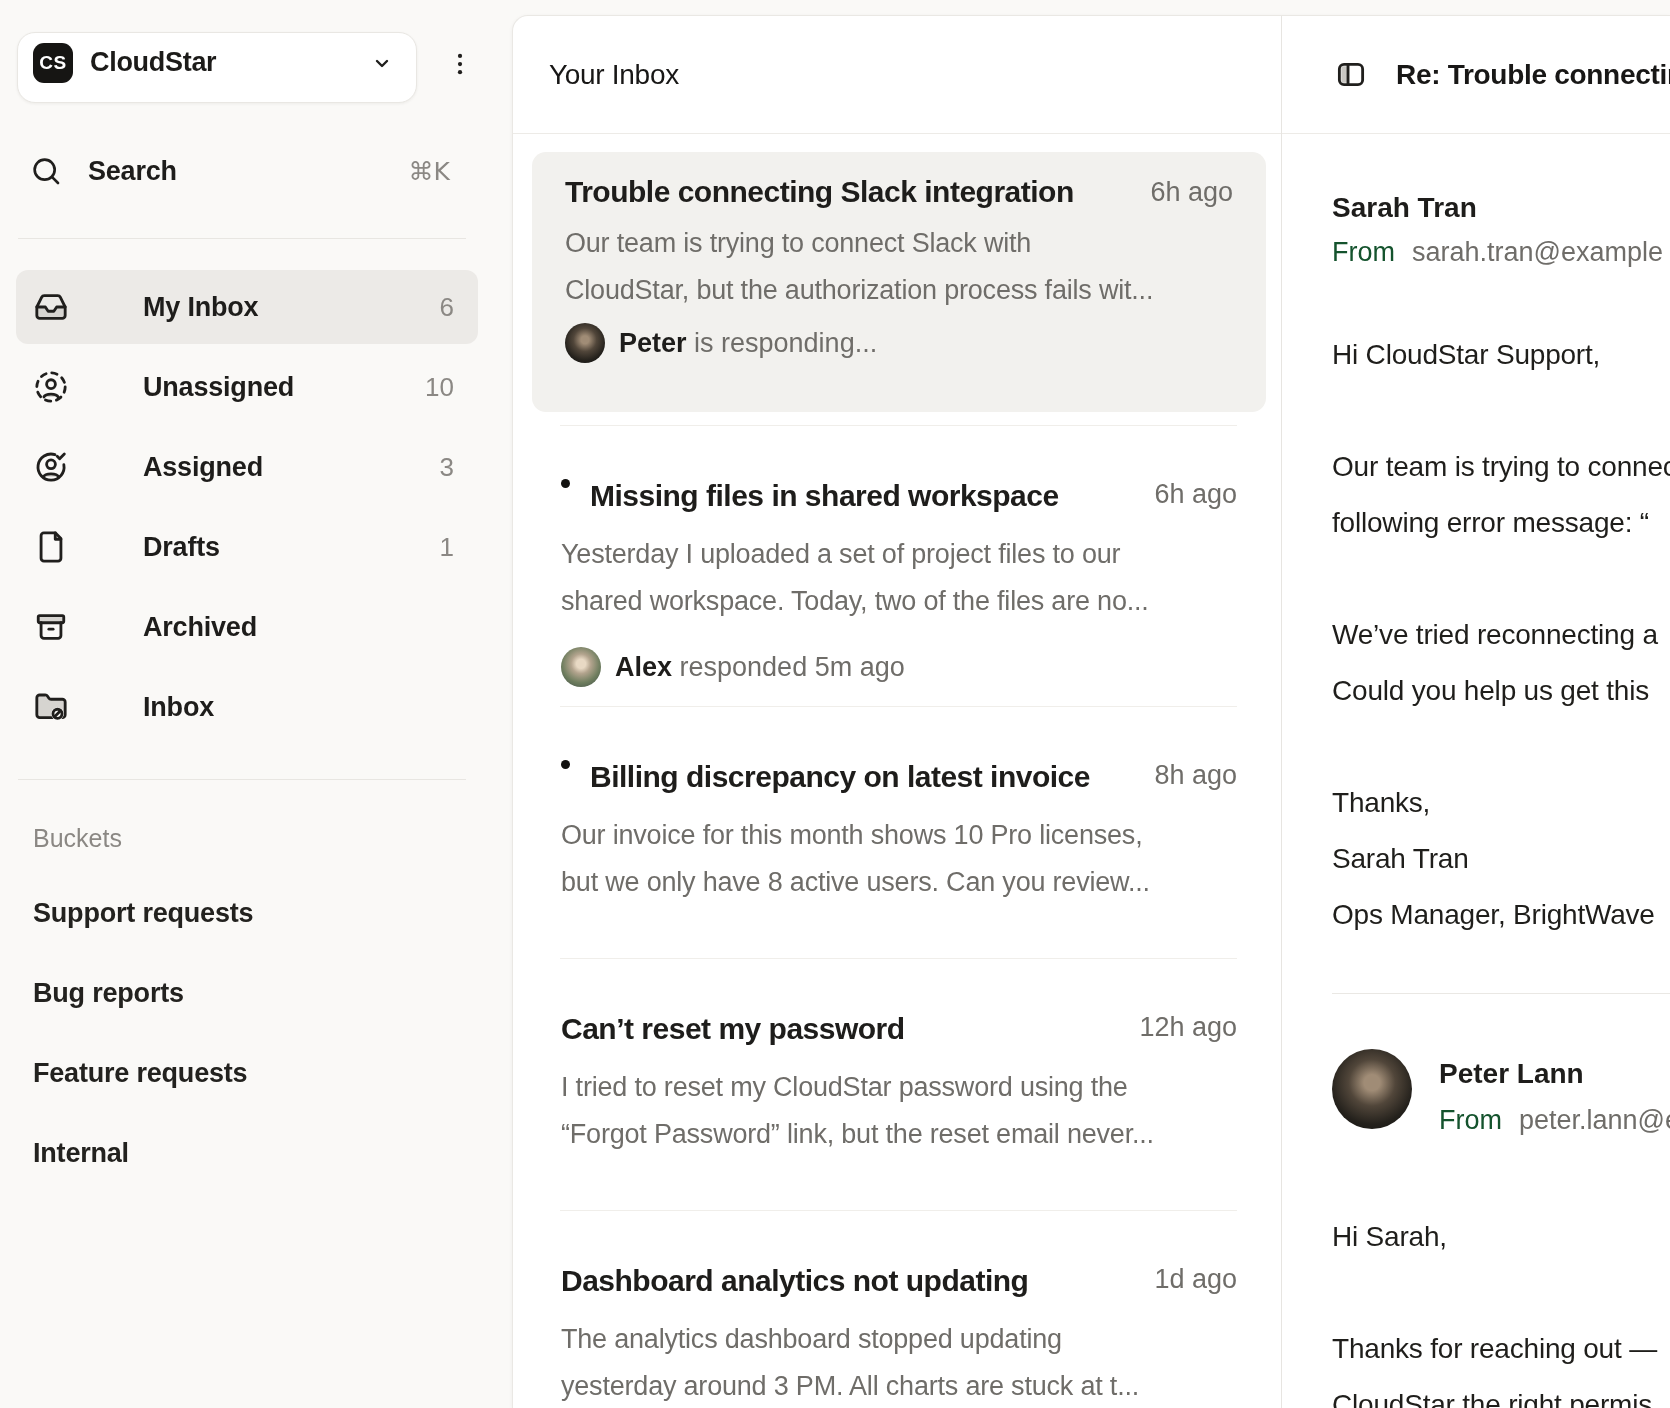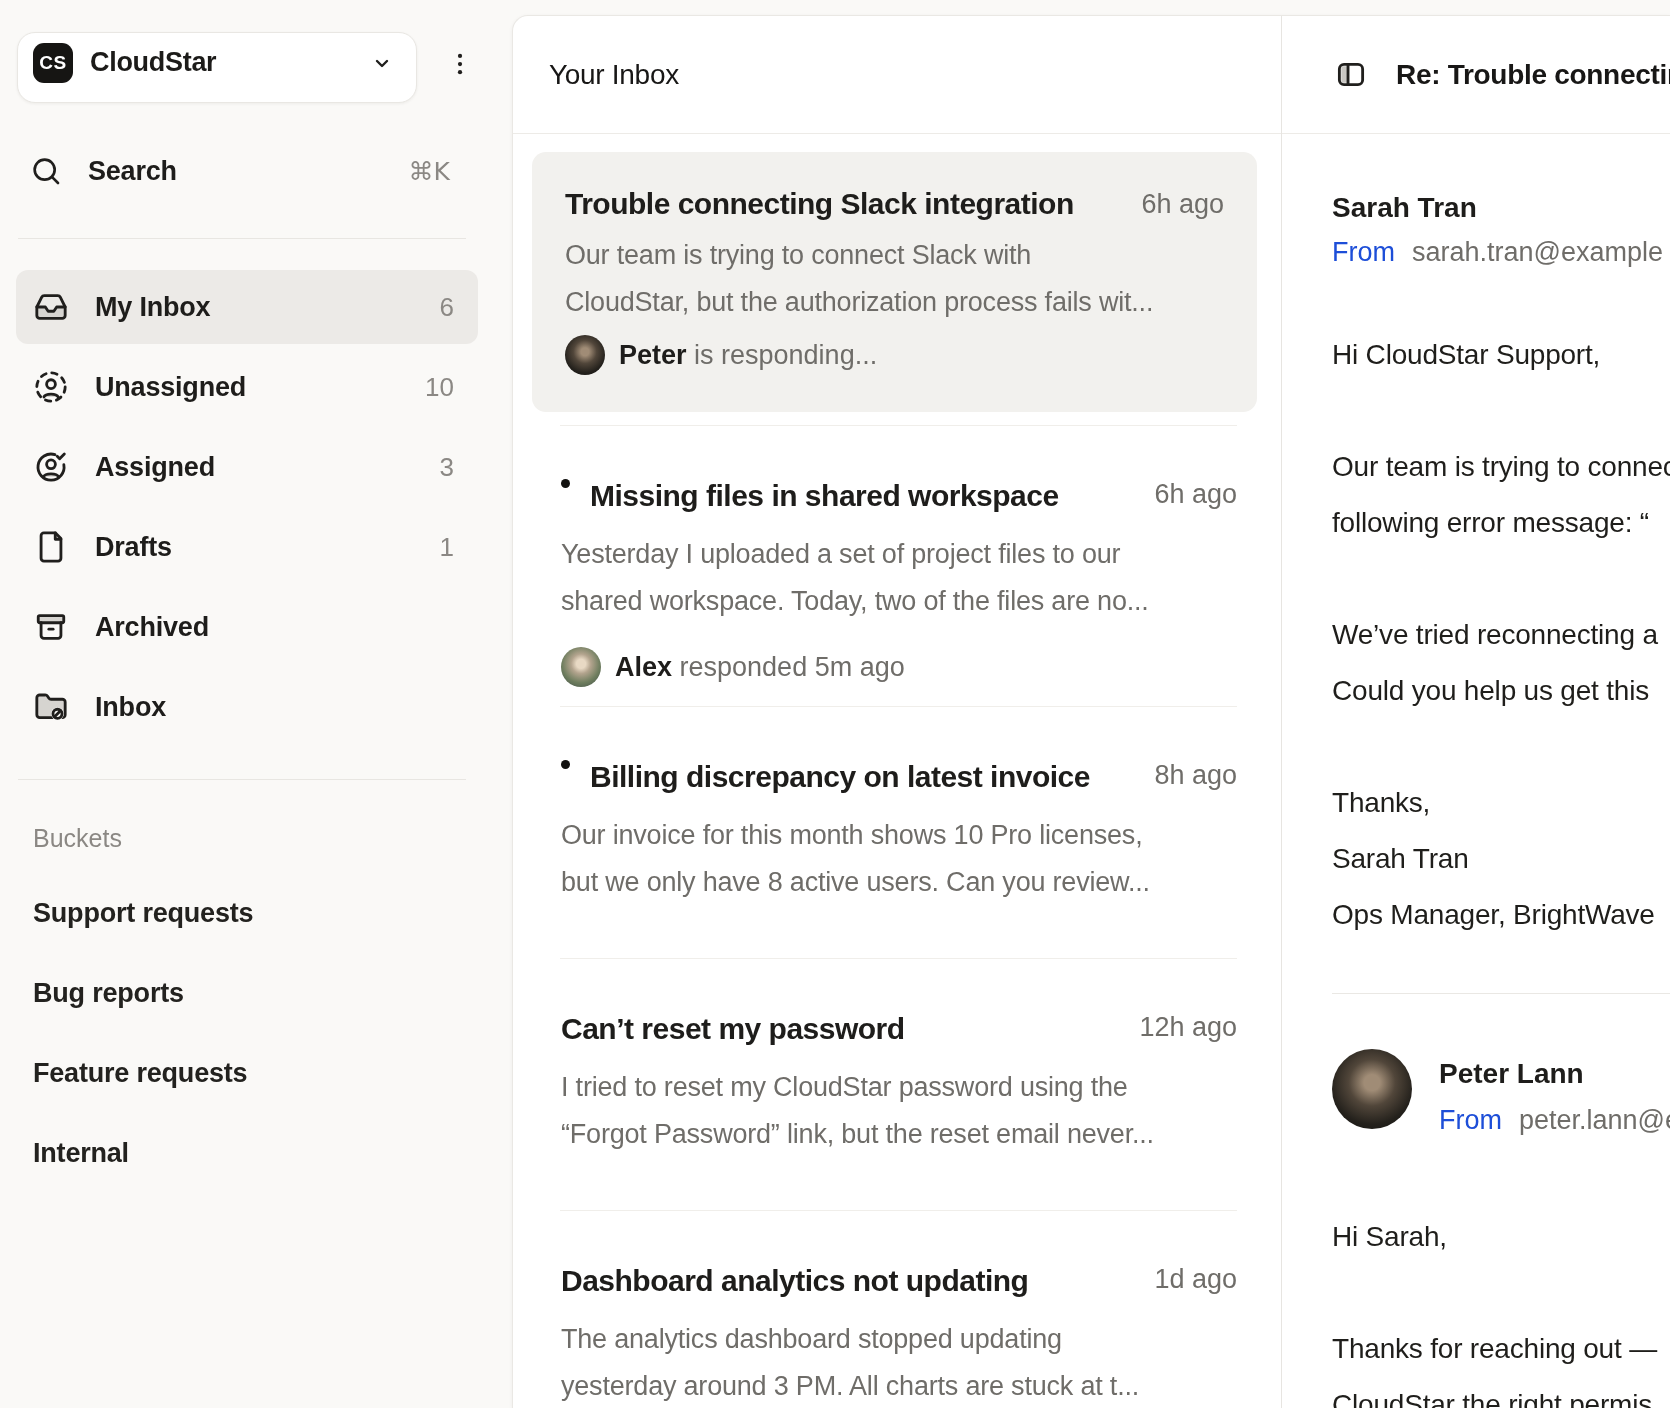--- a/index.html
+++ b/index.html
@@ -21,42 +21,42 @@
   .search-row { position:absolute; left:18px; top:143px; width:436px; height:56px; display:flex; align-items:center; cursor:pointer; }
   .search-row .s-icon { margin-left:12px; display:flex; }
   .search-label { margin-left:26px; font-size:27px; font-weight:600; letter-spacing:-.2px; color:#1E1D1B; }
   .search-kbd { margin-left:auto; margin-right:4px; font-size:25px; color:#8B8884; font-family:"DejaVu Sans","Liberation Sans",sans-serif; }
 
   .sb-div { position:absolute; left:18px; width:448px; height:1px; background:#E8E6E2; }
   .sb-div.d1 { top:238px; } .sb-div.d2 { top:779px; }
 
   .nav { position:absolute; left:16px; top:270px; width:462px; }
   .nav-row { height:74px; margin-bottom:6px; display:flex; align-items:center; border-radius:12px;
-             padding:0 24px 0 18px; cursor:pointer; }
+             padding:0 24px 0 18px; cursor:pointer;gap:48px; }
   .nav-row.selected { background:#ECEAE7; }
   .nav-icon { width:34px; height:34px; flex:0 0 34px; display:flex; align-items:center; justify-content:center; }
   .nav-label { margin-left:27px; font-size:27px; font-weight:600; letter-spacing:-.2px; color:#1E1D1B; }
   .nav-count { margin-left:auto; font-size:26px; color:#8B8884; }
 
   .buckets-label { position:absolute; left:33px; top:824px; font-size:25px; color:#8B8884; }
   .buckets { position:absolute; left:33px; top:885px; width:420px; }
   .bucket-item { height:56px; margin-bottom:24px; display:flex; align-items:center;
                  font-size:27px; font-weight:600; letter-spacing:-.2px; color:#23221F; cursor:pointer; }
 
   
   .panel { position:absolute; left:512px; top:15px; width:1158px; height:1393px; background:#FFFFFF;
            border:1px solid #EAE8E4; border-right:none; border-bottom:none; border-top-left-radius:16px;
            box-shadow:0 1px 4px rgba(30,28,24,.05); overflow:hidden; }
 
   .list-col { position:absolute; left:0; top:0; width:768px; height:100%; overflow:hidden; }
   .list-header { height:118px; border-bottom:1px solid #EDEBE7; display:flex; align-items:center; padding-left:36px; }
   .list-title { font-size:28px; font-weight:400; letter-spacing:-.3px; color:#181716; }
 
-  .conv-card { margin:18px 24px 0 19px; height:260px; background:#F2F1EE; border-radius:14px;
-               padding:32px 33px 0; cursor:pointer; }
+  .conv-card { margin:18px 15px 0 19px; height:260px; background:#F2F1EE; border-radius:14px;
+               padding:20px 33px 0; cursor:pointer; }
   .cc-row1 { display:flex; align-items:center; height:40px; }
   .cc-title { font-size:30px; font-weight:700; letter-spacing:-.5px; color:#1E1D1B; white-space:nowrap; overflow:hidden; }
   .cc-time { margin-left:auto; padding-left:20px; font-size:27px; color:#6F6D69; white-space:nowrap; }
   .cc-prev { margin-top:8px; }
 
   .prev-line { height:47px; line-height:47px; font-size:27px; letter-spacing:-.2px; color:#6F6D69;
                white-space:nowrap; overflow:hidden; }
   .resp-row { display:flex; align-items:center; margin-top:9px; }
   .avatar { width:40px; height:40px; border-radius:50%; flex:0 0 40px; }
   .avatar-peter { background:radial-gradient(circle at 50% 42%, #a08c76 0 13%, #51463a 38%, #24211c 68%, #100f0e 100%); }
@@ -77,21 +77,21 @@
 
   
   .detail-col { position:absolute; left:768px; top:0; width:390px; height:100%; border-left:1px solid #E7E5E1; overflow:hidden; }
   .detail-header { height:118px; border-bottom:1px solid #EDEBE7; display:flex; align-items:center; padding-left:53px; }
   .dh-icon { flex:0 0 32px; display:flex; }
   .dh-title { margin-left:29px; font-size:28px; font-weight:700; letter-spacing:-.3px; color:#181716; white-space:nowrap; }
 
   .detail-body { padding-left:50px; }
   .msg-name { margin-top:52px; height:44px; line-height:44px; font-size:28px; font-weight:700; color:#1E1D1B; white-space:nowrap; }
   .from-row { height:44px; line-height:44px; font-size:27px; white-space:nowrap; display:flex; }
-  .from-label { color:#1d4ed8; }
+  .from-label { color:#14532d; }
   .from-email { margin-left:17px; color:#6F6D69; }
   .msg-lines { margin-top:53px; }
   .m-line { height:56px; line-height:56px; font-size:28px; letter-spacing:-.2px; color:#1F1E1B; white-space:nowrap; overflow:hidden; }
   .msg-div { margin-top:50px; height:1px; background:#EAE8E4; }
   .msg2-head { margin-top:55px; display:flex; }
   .avatar-lg { width:80px; height:80px; border-radius:50%; flex:0 0 80px; }
   .msg2-meta { margin-left:27px; padding-top:2px; }
   .msg2-meta .msg-name2 { height:46px; line-height:46px; font-size:28px; font-weight:700; color:#1E1D1B; white-space:nowrap; }
   .msg2-meta .from-row { height:46px; line-height:46px; }
   .msg2-lines { margin-top:66px; }

